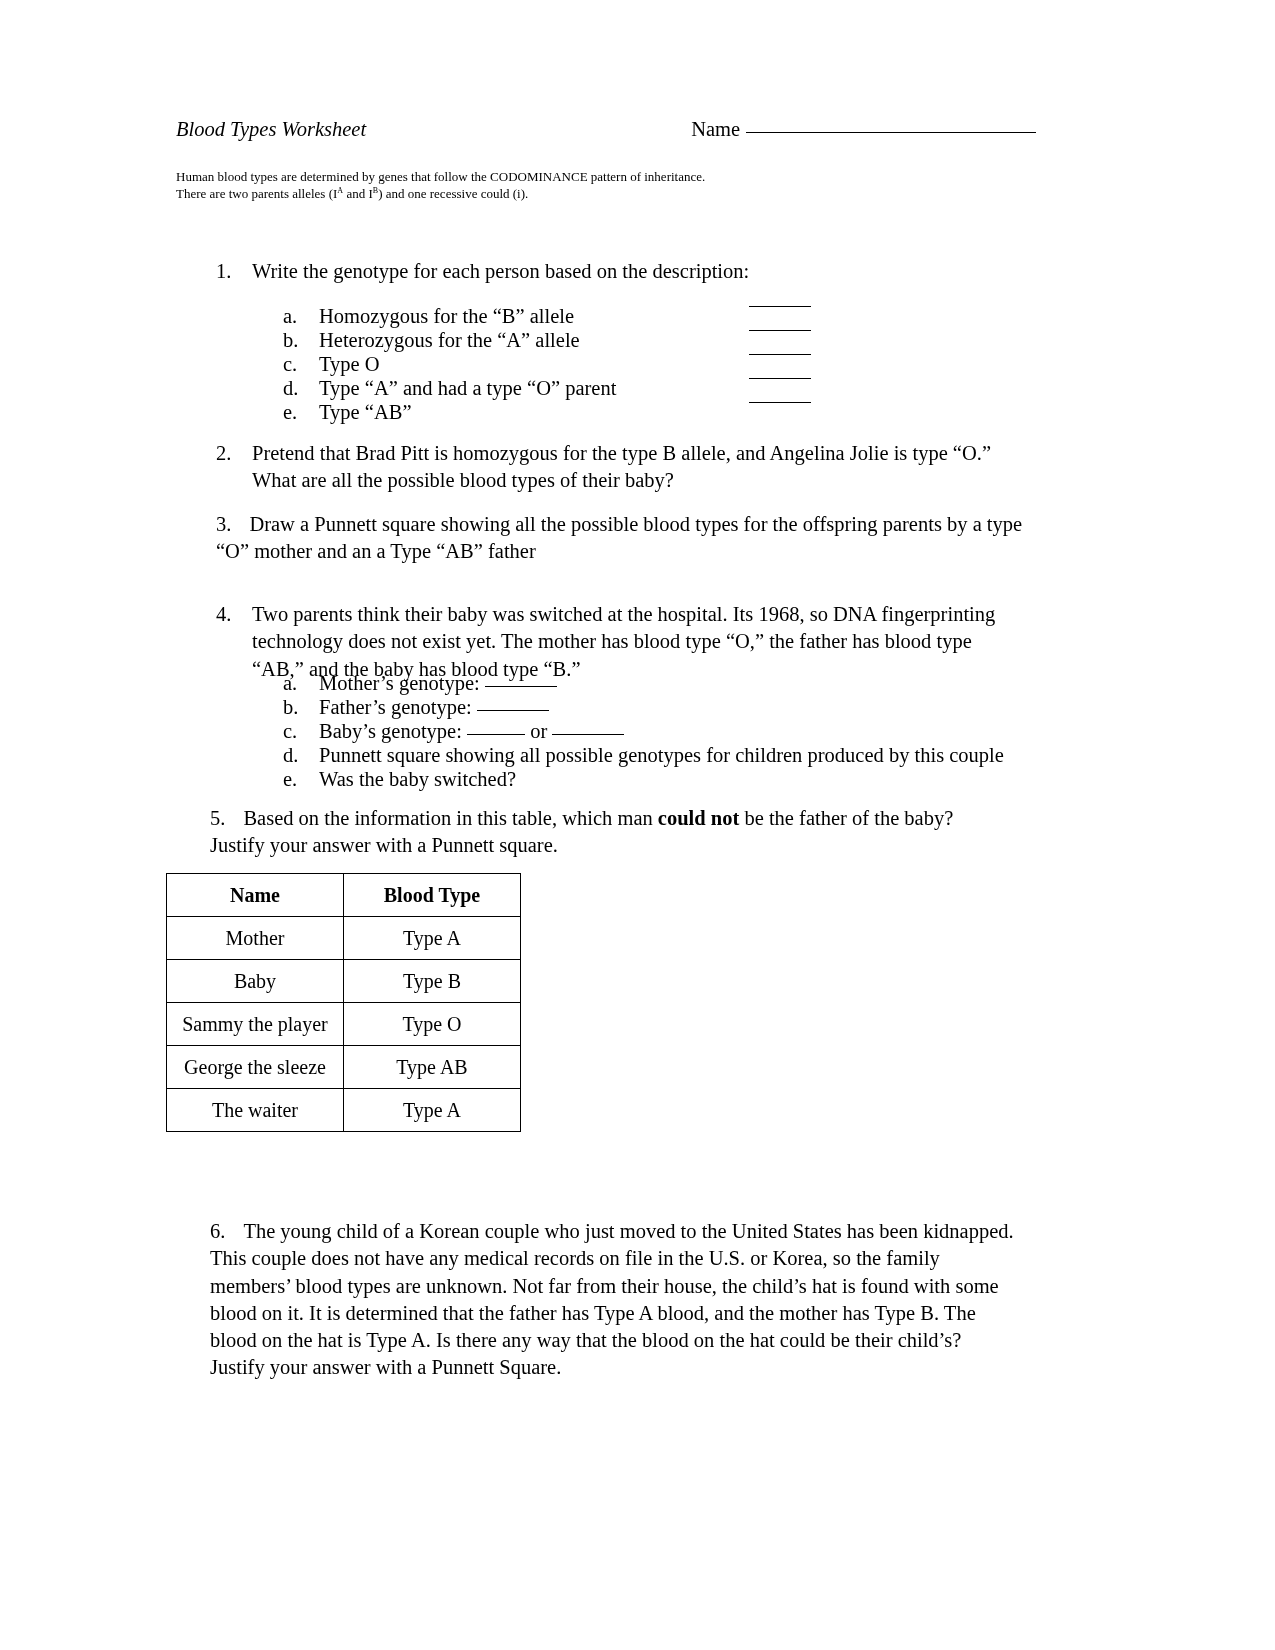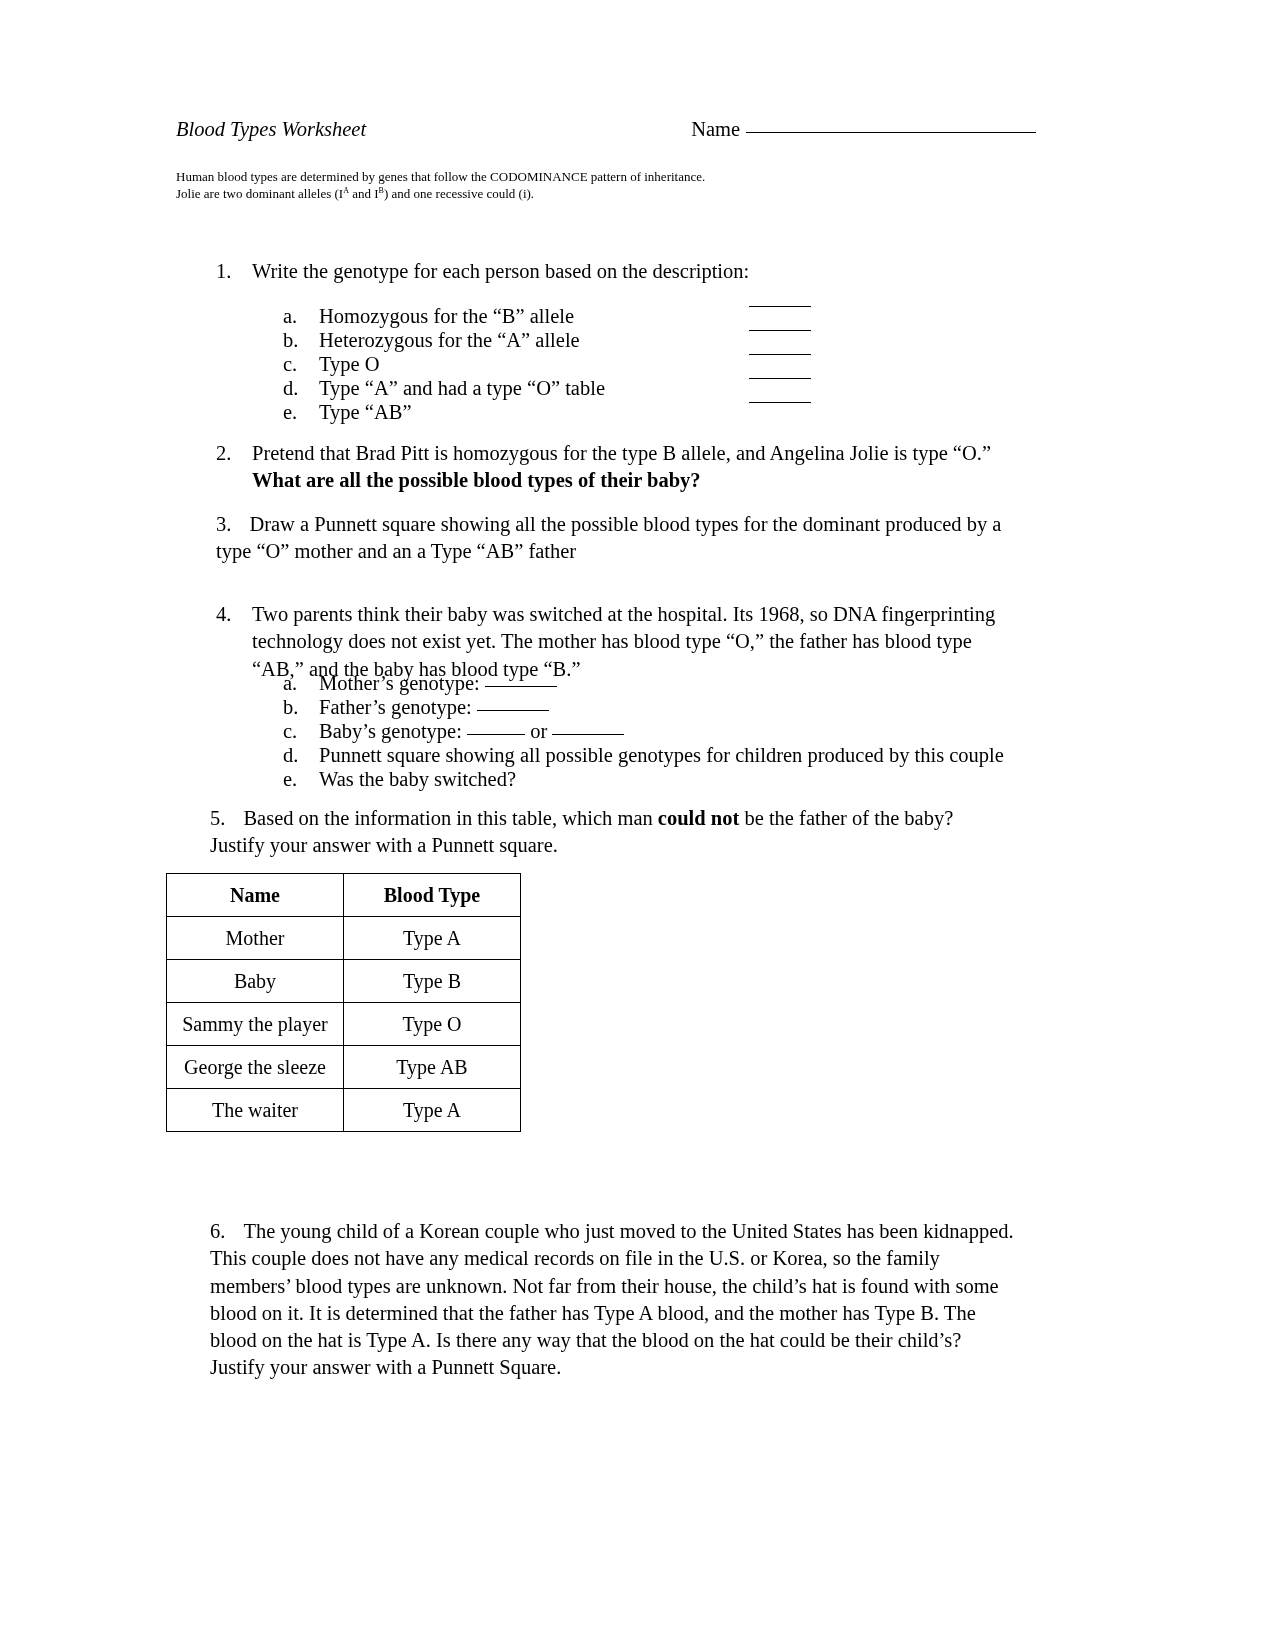--- a/index.html
+++ b/index.html
@@ -109,21 +109,21 @@
     width: 62px;
     border-bottom: 1.3px solid #000;
     height: 1px;
     position: absolute;
     left: 466px;
   }
   .sub-item { position: relative; }
 
   
   #q2 { left: 216px; top: 440px; width: 805px; }
-  #q2 b { font-weight: bold; margin-top: 9px; }
+  #q2 b { font-weight: normal; margin-top: 9px; }
 
   
   #q3 { left: 216px; top: 511px; width: 810px; }
 
   
   #q4 { left: 216px; top: 601px; width: 800px; }
   #q4-subs {
     position: absolute;
     left: 283px;
     top: 672px;
@@ -190,21 +190,21 @@
   <div class="header-row">
     <span class="doc-title">Blood Types Worksheet</span>
     <span class="name-block">
       <span class="name-label">Name</span>
       <span class="name-rule"></span>
     </span>
   </div>
 
   <div class="intro">
     <span>Human blood types are determined by genes that follow the CODOMINANCE pattern of inheritance.</span><br>
-    <span>Jolie are two dominant alleles (I</span><sup>A</sup><span> and I</span><sup>B</sup><span>) and one recessive could (i).</span>
+    <span>There are two parents alleles (I</span><sup>A</sup><span> and I</span><sup>B</sup><span>) and one recessive could (i).</span>
   </div>
 
   <div class="q q-num-hang" id="q1">
     <span class="q-num">1.</span>
     <span class="q-body">Write the genotype for each person based on the description:</span>
   </div>
 
   <div class="sub-list" id="q1-subs">
     <div class="sub-item">
       <span class="sub-letter">a.</span>
@@ -216,37 +216,37 @@
       <span class="sub-text">Heterozygous for the “A” allele</span>
       <span class="answer-rule"></span>
     </div>
     <div class="sub-item">
       <span class="sub-letter">c.</span>
       <span class="sub-text">Type O</span>
       <span class="answer-rule"></span>
     </div>
     <div class="sub-item">
       <span class="sub-letter">d.</span>
-      <span class="sub-text">Type “A” and had a type “O” table</span>
+      <span class="sub-text">Type “A” and had a type “O” parent</span>
       <span class="answer-rule"></span>
     </div>
     <div class="sub-item">
       <span class="sub-letter">e.</span>
       <span class="sub-text">Type “AB”</span>
       <span class="answer-rule"></span>
     </div>
   </div>
 
   <div class="q q-num-hang" id="q2">
     <span class="q-num">2.</span>
     <span class="q-body"><span>Pretend that Brad Pitt is homozygous for the type B allele, and Angelina Jolie is type “O.” </span><b>What are all the possible blood types of their baby?</b></span>
   </div>
 
   <div class="q" id="q3">
-    <span>3.</span><span style="display:inline-block;width:18px"></span><span>Draw a Punnett square showing all the possible blood types for the dominant produced by a type “O” mother and an a Type “AB” father</span>
+    <span>3.</span><span style="display:inline-block;width:18px"></span><span>Draw a Punnett square showing all the possible blood types for the offspring parents by a type “O” mother and an a Type “AB” father</span>
   </div>
 
   <div class="q q-num-hang" id="q4">
     <span class="q-num">4.</span>
     <span class="q-body">Two parents think  their baby was switched at the hospital. Its 1968, so DNA fingerprinting technology does not exist yet.  The mother has blood type “O,” the father has blood type “AB,” and the baby has blood type “B.”</span>
   </div>
 
   <div class="sub-list" id="q4-subs">
     <div class="sub-item">
       <span class="sub-letter">a.</span>

